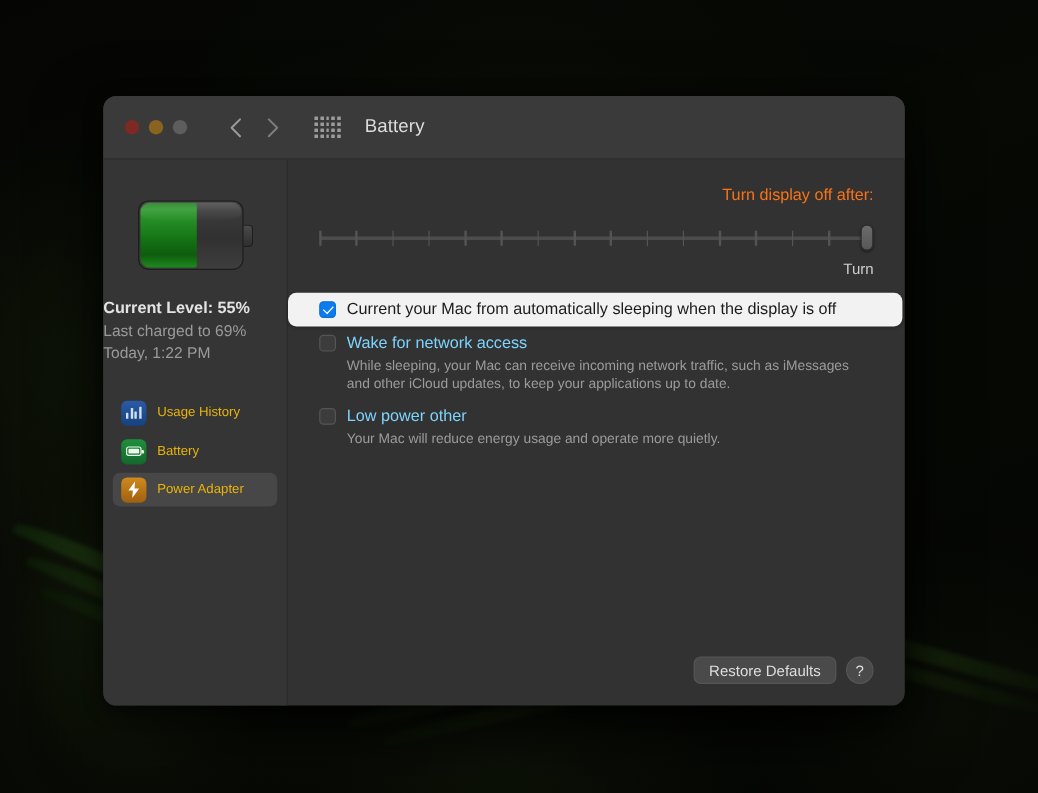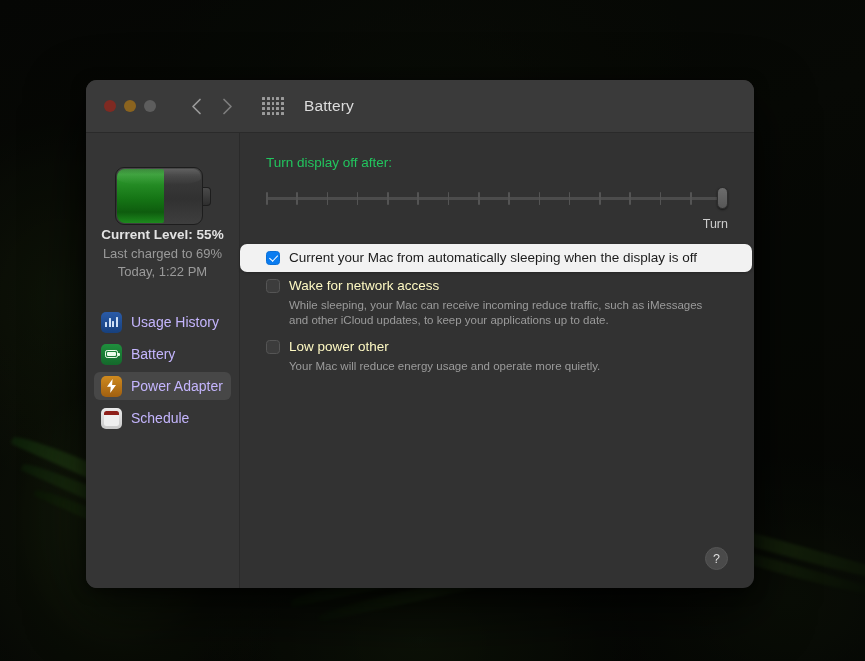--- a/index.html
+++ b/index.html
@@ -186,40 +186,40 @@
   #batt-cap {
     position: absolute;
     right: 0; top: 20px;
     width: 8px; height: 19px;
     border-radius: 0 4px 4px 0;
     background: linear-gradient(180deg, #4a4a4a, #2e2e2e);
     border: 1px solid #1d1d1d;
     border-left: 0;
   }
 
-  #batt-stats { text-align: center; line-height: 1.45; }
+  #batt-stats { text-align: left; margin-top: 22px; line-height: 1.45; }
   #batt-level {
     color: #e3e3e3;
     font-size: 13.5px;
     font-weight: bold;
   }
   .batt-sub { color: #9a9a9a; font-size: 13px; }
 
   #nav-list { margin-top: 26px; padding: 0 8px; }
   .nav-item {
     display: flex;
     align-items: center;
     gap: 9px;
     height: 28px;
     padding: 0 7px;
     border-radius: 6px;
     margin-bottom: 4px;
   }
   .nav-item.selected { background: #474747; }
-  .nav-label { color: #c4b5fd; font-size: 14px; }
+  .nav-label { color: #eab308; font-size: 11px; }
 
   .nav-ico {
     width: 21px; height: 21px;
     border-radius: 5px;
     flex: 0 0 21px;
     display: flex; align-items: center; justify-content: center;
     position: relative;
     overflow: hidden;
   }
   .ico-usage   { background: linear-gradient(180deg, #2a5ba8, #17407d); }
@@ -256,21 +256,21 @@
   .cal .cal-dots i { background: #4a4a4a; border-radius: 0.4px; }
 
   
   #main {
     flex: 1;
     position: relative;
     padding: 22px 26px 0 26px;
     min-width: 0;
   }
 
-  #slider-label { color: #22c55e; font-size: 13.5px; }
+  #slider-label { color: #f97316; font-size: 13.5px; text-align: right; }
 
   #slider-wrap { margin-top: 17px; position: relative; height: 22px; }
   #track {
     position: absolute;
     left: 0; right: 6px; top: 10px;
     height: 3px;
     background: #4c4c4c;
     border-radius: 2px;
   }
   #ticks {
@@ -350,21 +350,21 @@
     content: "";
     position: absolute;
     left: 4.3px; top: 1.3px;
     width: 3.6px; height: 7.4px;
     border: solid #fff;
     border-width: 0 1.9px 1.9px 0;
     transform: rotate(43deg);
   }
 
   .opt-text { min-width: 0; }
-  .opt-title { color: #fef9c3; font-size: 13.5px; line-height: 16px; }
+  .opt-title { color: #7dd3fc; font-size: 13.5px; line-height: 16px; }
   .opt-row.highlight .opt-title { color: #1c1c1c; }
   .opt-desc {
     color: #9b9b9b;
     font-size: 11.5px;
     line-height: 14.5px;
     margin-top: 4px;
     max-width: 436px;
   }
 
   
@@ -527,42 +527,20 @@
 
           <div class="nav-item selected">
             <div class="nav-ico ico-power">
               <svg width="11" height="14" viewBox="0 0 11 14">
                   <path d="M6.6 0 L1 7.8 H4.7 L4.2 14 L10 6.1 H6.1 Z" fill="#ffffff"></path>
                 </svg>
             </div>
             <div class="nav-label">Power Adapter</div>
           </div>
 
-          <div class="nav-item">
-            <div class="nav-ico ico-sched">
-              <div class="cal">
-                <div class="cal-top"></div>
-                <div class="cal-dots">
-                  <i></i>
-                    <i></i>
-                    <i></i>
-                    <i></i>
-                    <i></i>
-                    <i></i>
-                    <i></i>
-                    <i></i>
-                    <i></i>
-                    <i></i>
-                    <i></i>
-                    <i></i>
-                </div>
-              </div>
-            </div>
-            <div class="nav-label">Schedule</div>
-          </div>
 
         </div>
       </div>
 
       <div id="main">
 
         <div id="slider-label">Turn display off after:</div>
 
         <div id="slider-wrap">
           <div id="track"></div>
@@ -597,34 +575,35 @@
             <div class="cbox checked"></div>
             <div class="opt-text">
               <div class="opt-title">Current your Mac from automatically sleeping when the display is off</div>
             </div>
           </div>
 
           <div class="opt-row">
             <div class="cbox"></div>
             <div class="opt-text">
               <div class="opt-title">Wake for network access</div>
-              <div class="opt-desc">While sleeping, your Mac can receive incoming reduce traffic, such as iMessages and other iCloud updates, to keep your applications up to date.</div>
+              <div class="opt-desc">While sleeping, your Mac can receive incoming network traffic, such as iMessages and other iCloud updates, to keep your applications up to date.</div>
             </div>
           </div>
 
           <div class="opt-row">
             <div class="cbox"></div>
             <div class="opt-text">
               <div class="opt-title">Low power other</div>
               <div class="opt-desc">Your Mac will reduce energy usage and operate more quietly.</div>
             </div>
           </div>
 
         </div>
 
         <div id="bottom-bar">
+          <button id="restore-btn">Restore Defaults</button>
           <button id="help-btn">?</button>
         </div>
 
       </div>
     </div>
   </div>
 </div>
 
 </body></html>

